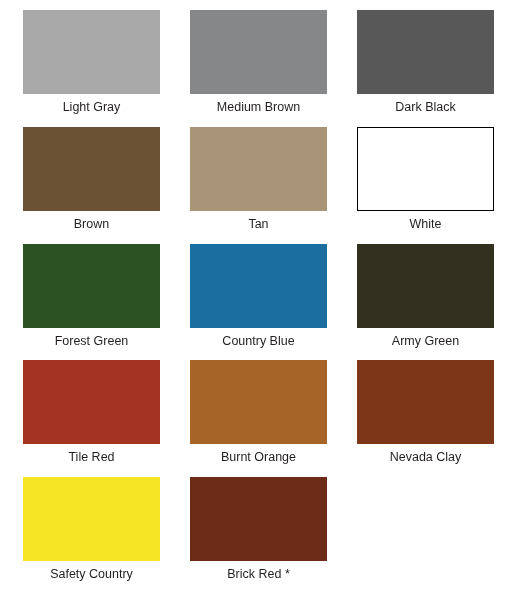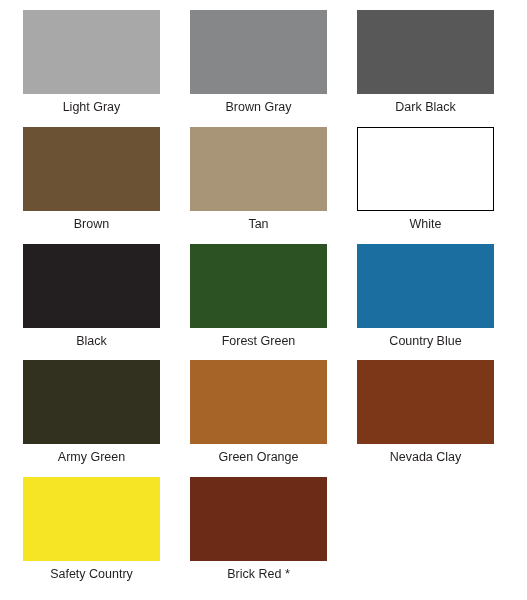--- a/index.html
+++ b/index.html
@@ -59,57 +59,57 @@
 </head>
 <body>
 
 <div id="swatch-grid">
     <div class="swatch-cell">
       <div class="swatch-chip" style="background-color: rgb(168, 168, 168);"></div>
       <div class="swatch-label">Light Gray</div>
     </div>
     <div class="swatch-cell">
       <div class="swatch-chip" style="background-color: rgb(134, 135, 137);"></div>
-      <div class="swatch-label">Brown Gray</div>
+      <div class="swatch-label">Medium Brown</div>
     </div>
     <div class="swatch-cell">
       <div class="swatch-chip" style="background-color: rgb(88, 88, 88);"></div>
       <div class="swatch-label">Dark Black</div>
     </div>
     <div class="swatch-cell">
       <div class="swatch-chip" style="background-color: rgb(107, 82, 52);"></div>
       <div class="swatch-label">Brown</div>
     </div>
     <div class="swatch-cell">
       <div class="swatch-chip" style="background-color: rgb(168, 148, 118);"></div>
       <div class="swatch-label">Tan</div>
     </div>
     <div class="swatch-cell">
       <div class="swatch-chip bordered" style="background-color: rgb(255, 255, 255);"></div>
       <div class="swatch-label">White</div>
     </div>
     <div class="swatch-cell">
-      <div class="swatch-chip" style="background-color: rgb(35, 31, 32);"></div>
-      <div class="swatch-label">Black</div>
-    </div>
-    <div class="swatch-cell">
       <div class="swatch-chip" style="background-color: rgb(44, 81, 34);"></div>
       <div class="swatch-label">Forest Green</div>
     </div>
     <div class="swatch-cell">
       <div class="swatch-chip" style="background-color: rgb(26, 110, 160);"></div>
       <div class="swatch-label">Country Blue</div>
     </div>
     <div class="swatch-cell">
       <div class="swatch-chip" style="background-color: rgb(50, 48, 30);"></div>
       <div class="swatch-label">Army Green</div>
     </div>
     <div class="swatch-cell">
+      <div class="swatch-chip" style="background-color: rgb(164, 51, 34);"></div>
+      <div class="swatch-label">Tile Red</div>
+    </div>
+    <div class="swatch-cell">
       <div class="swatch-chip" style="background-color: rgb(166, 100, 40);"></div>
-      <div class="swatch-label">Green Orange</div>
+      <div class="swatch-label">Burnt Orange</div>
     </div>
     <div class="swatch-cell">
       <div class="swatch-chip" style="background-color: rgb(124, 55, 25);"></div>
       <div class="swatch-label">Nevada Clay</div>
     </div>
     <div class="swatch-cell">
       <div class="swatch-chip" style="background-color: rgb(245, 229, 36);"></div>
       <div class="swatch-label">Safety Country</div>
     </div>
     <div class="swatch-cell">

